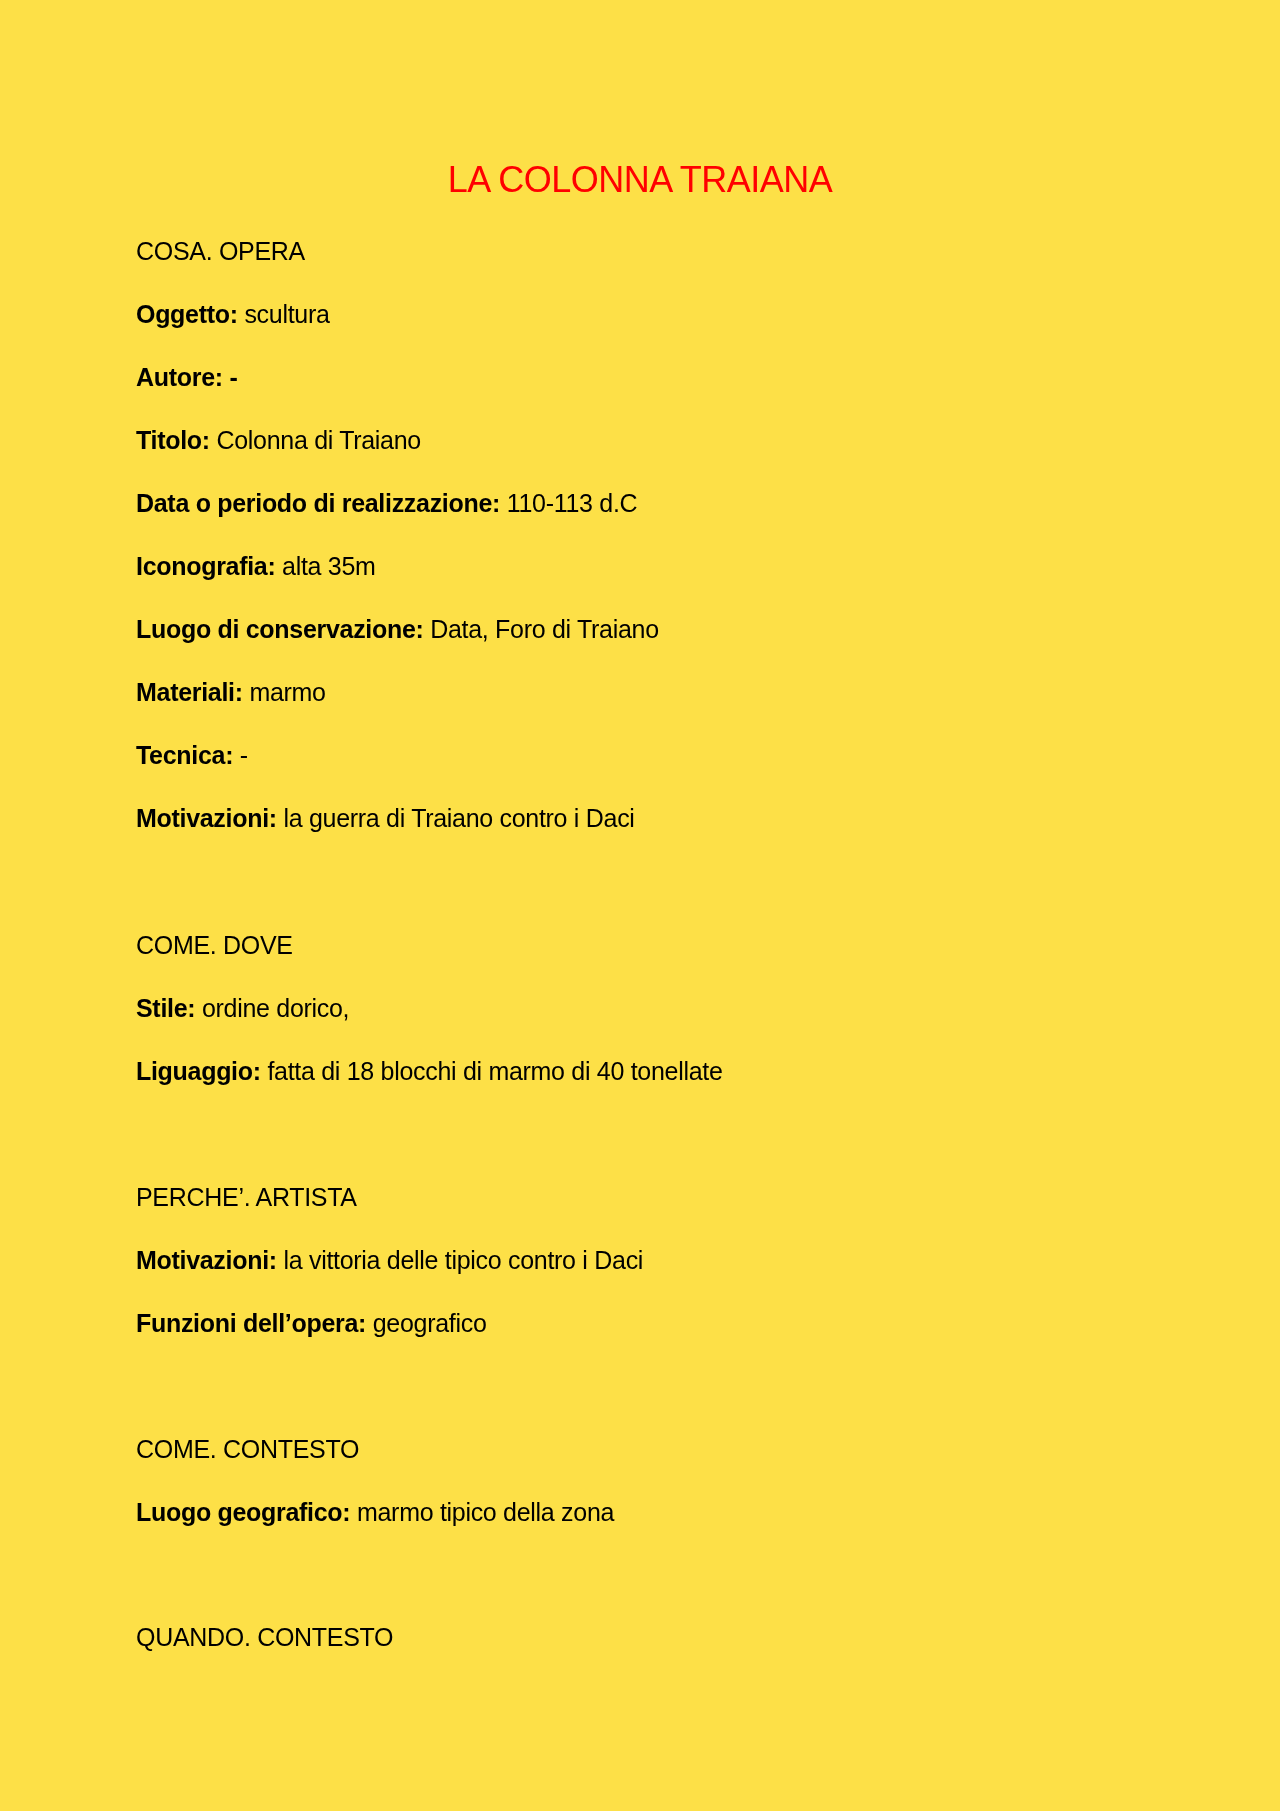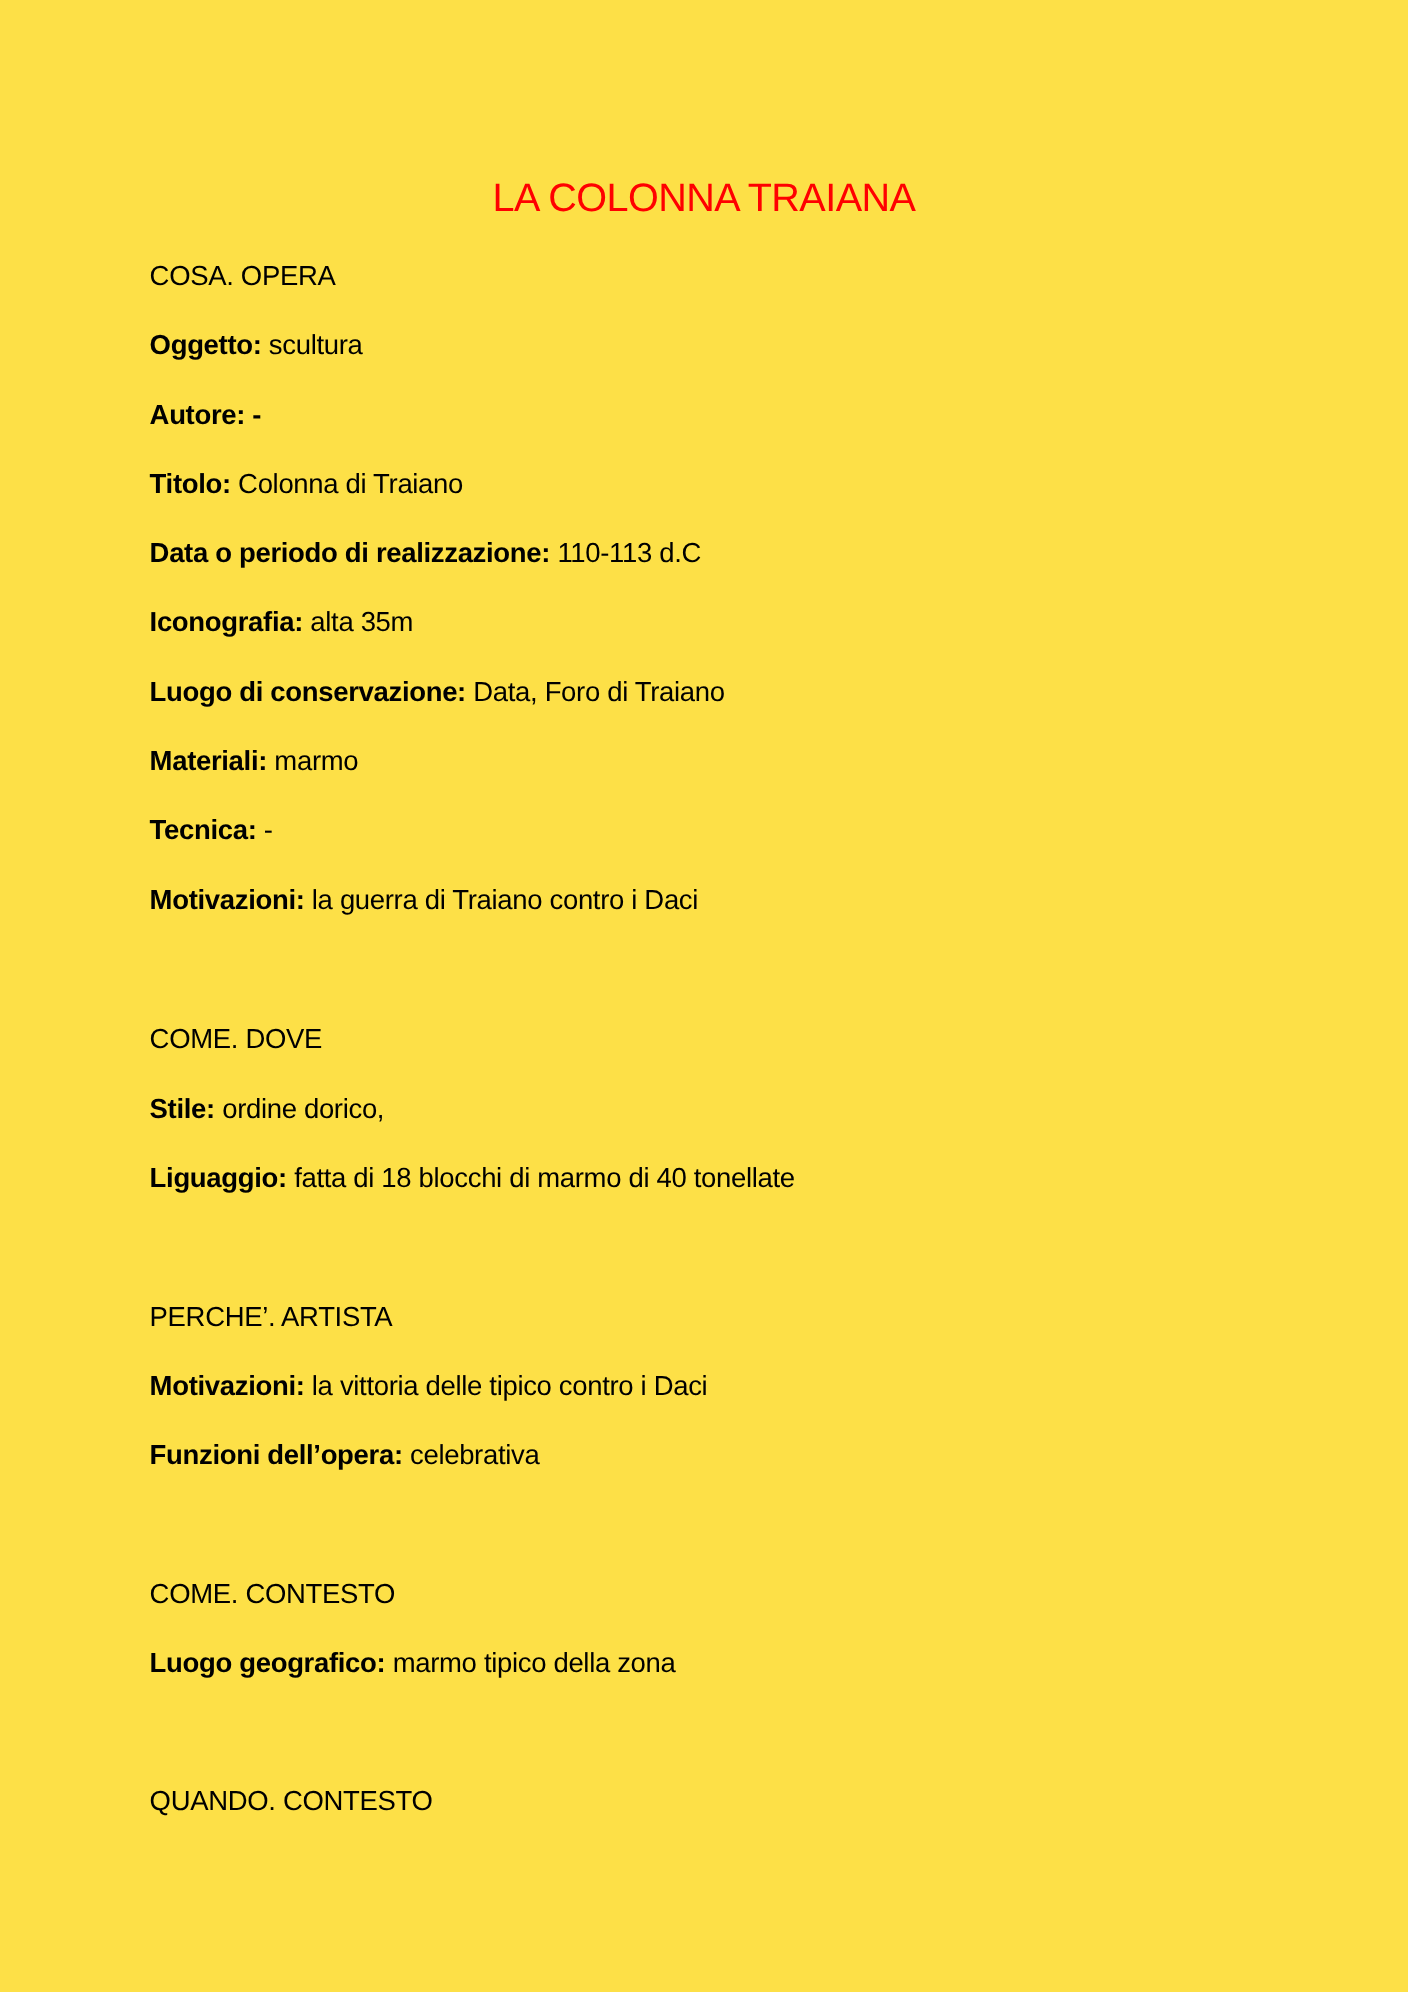--- a/index.html
+++ b/index.html
@@ -27,19 +27,19 @@
   <div class="line" style="top:677px"><b>Materiali:</b><span> marmo</span></div>
   <div class="line" style="top:740px"><b>Tecnica:</b><span> -</span></div>
   <div class="line" style="top:803px"><b>Motivazioni:</b><span> la guerra di Traiano contro i Daci</span></div>
 
   <div class="line" style="top:930px">COME. DOVE</div>
   <div class="line" style="top:993px"><b>Stile:</b><span> ordine dorico,</span></div>
   <div class="line" style="top:1056px"><b>Liguaggio:</b><span> fatta di 18 blocchi di marmo di 40 tonellate</span></div>
 
   <div class="line" style="top:1182px">PERCHE’. ARTISTA</div>
   <div class="line" style="top:1245px"><b>Motivazioni:</b><span> la vittoria delle tipico contro i Daci</span></div>
-  <div class="line" style="top:1308px"><b>Funzioni dell’opera:</b><span> celebrativa</span></div>
+  <div class="line" style="top:1308px"><b>Funzioni dell’opera:</b><span> geografico</span></div>
 
   <div class="line" style="top:1434px">COME. CONTESTO</div>
   <div class="line" style="top:1497px"><b>Luogo geografico:</b><span> marmo tipico della zona</span></div>
 
   <div class="line" style="top:1622px">QUANDO. CONTESTO</div>
 </div>
 
 </body></html>

